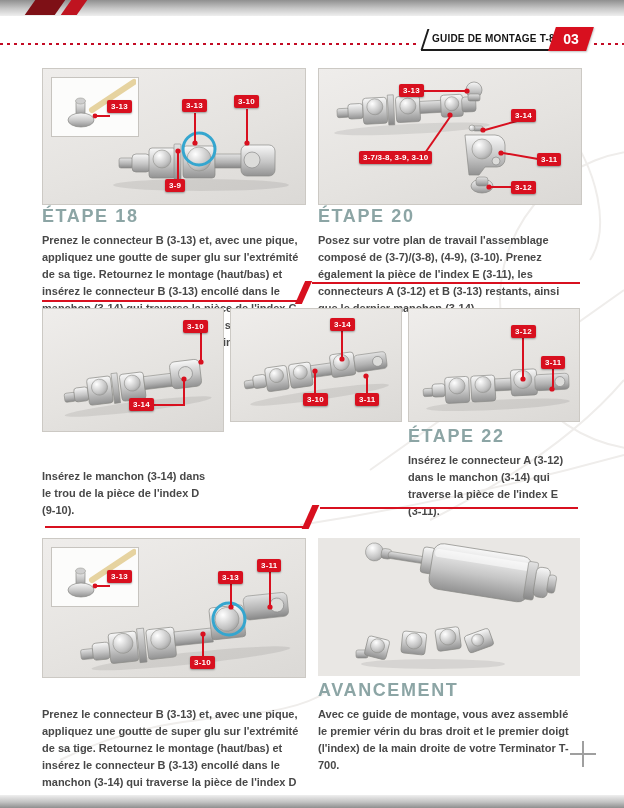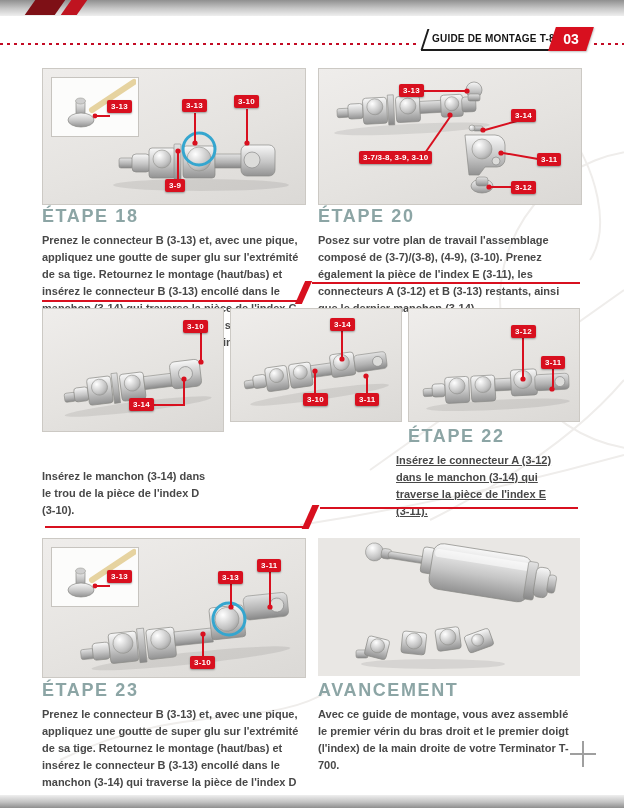--- a/index.html
+++ b/index.html
@@ -257,23 +257,23 @@
       </g>
       <line class="lead" x1="114" y1="29" x2="114" y2="68"></line>
         <circle class="dot" cx="114" cy="70" r="2.6"></circle>
       <line class="lead" x1="144" y1="60" x2="144" y2="78"></line>
         <circle class="dot" cx="143" cy="80" r="2.6"></circle>
     </svg>
     <div class="callout" style="left:102px;top:16px;">3-12</div>
     <div class="callout" style="left:132px;top:47px;">3-11</div>
   </div>
 
-  <div class="step-body layer" style="left:42px;top:468px;width:168px;">Insérez le manchon (3-14) dans le trou de la pièce de l'index D (3-10).</div>
+  <div class="step-body layer" style="left:42px;top:468px;width:168px;">Insérez le manchon (3-14) dans le trou de la pièce de l'index D (9-10).</div>
   <div class="step-title layer" style="left:408px;top:426px;">ÉTAPE 22</div>
-  <div class="step-body layer" style="left:396px;top:452px;width:162px;text-decoration:underline;">Insérez le connecteur A (3-12) dans le manchon (3-14) qui traverse la pièce de l'index E (3-11).</div>
+  <div class="step-body layer" style="left:408px;top:452px;width:162px;">Insérez le connecteur A (3-12) dans le manchon (3-14) qui traverse la pièce de l'index E (3-11).</div>
 
   <div class="div-thin layer" style="left:45px;top:526px;width:258px;"></div>
   <div class="div-diag layer" style="left:307px;top:505px;height:24px;"></div>
   <div class="div-thin layer" style="left:320px;top:507px;width:258px;"></div>
 
   <div class="panel layer" style="left:42px;top:538px;width:262px;height:138px;">
     <svg width="262" height="138">
       <g transform="rotate(-6 140 92)">
         <ellipse class="shadow" cx="145" cy="120" rx="100" ry="6"></ellipse>
         <rect class="m2" x="36" y="100" width="13" height="10" rx="2"></rect>
@@ -341,21 +341,20 @@
           <rect class="m" x="118" y="90" width="24" height="22" rx="3"></rect>
           <circle class="d" cx="130" cy="99" r="8"></circle>
         </g>
       <g transform="rotate(-20 160 103)">
           <rect class="m" x="148" y="94" width="26" height="18" rx="3"></rect>
           <circle class="d" cx="160" cy="102" r="6"></circle>
         </g>
     </svg>
   </div>
 
-  <div class="step-title layer" style="left:42px;top:680px;">ÉTAPE 23</div>
   <div class="step-body layer" style="left:42px;top:706px;width:259px;">Prenez le connecteur B (3-13) et, avec une pique, appliquez une goutte de super glu sur l'extrémité de sa tige. Retournez le montage (haut/bas) et insérez le connecteur B (3-13) encollé dans le manchon (3-14) qui traverse la pièce de l'index D (3-10). Maintenez les deux pièces ensemble quelques minutes avec un serre-joint, le temps que la colle sèche.</div>
   <div class="step-title layer" style="left:318px;top:680px;">AVANCEMENT</div>
   <div class="step-body layer" style="left:318px;top:706px;width:259px;">Avec ce guide de montage, vous avez assemblé le premier vérin du bras droit et le premier doigt (l'index) de la main droite de votre Terminator T-700.</div>
 
   <div class="cropmark layer" style="left:570px;top:753px;width:26px;height:2px;"></div>
   <div class="cropmark layer" style="left:582px;top:741px;width:2px;height:26px;"></div>
   <div class="bottom-bar layer"></div>
 
 </div>
 

